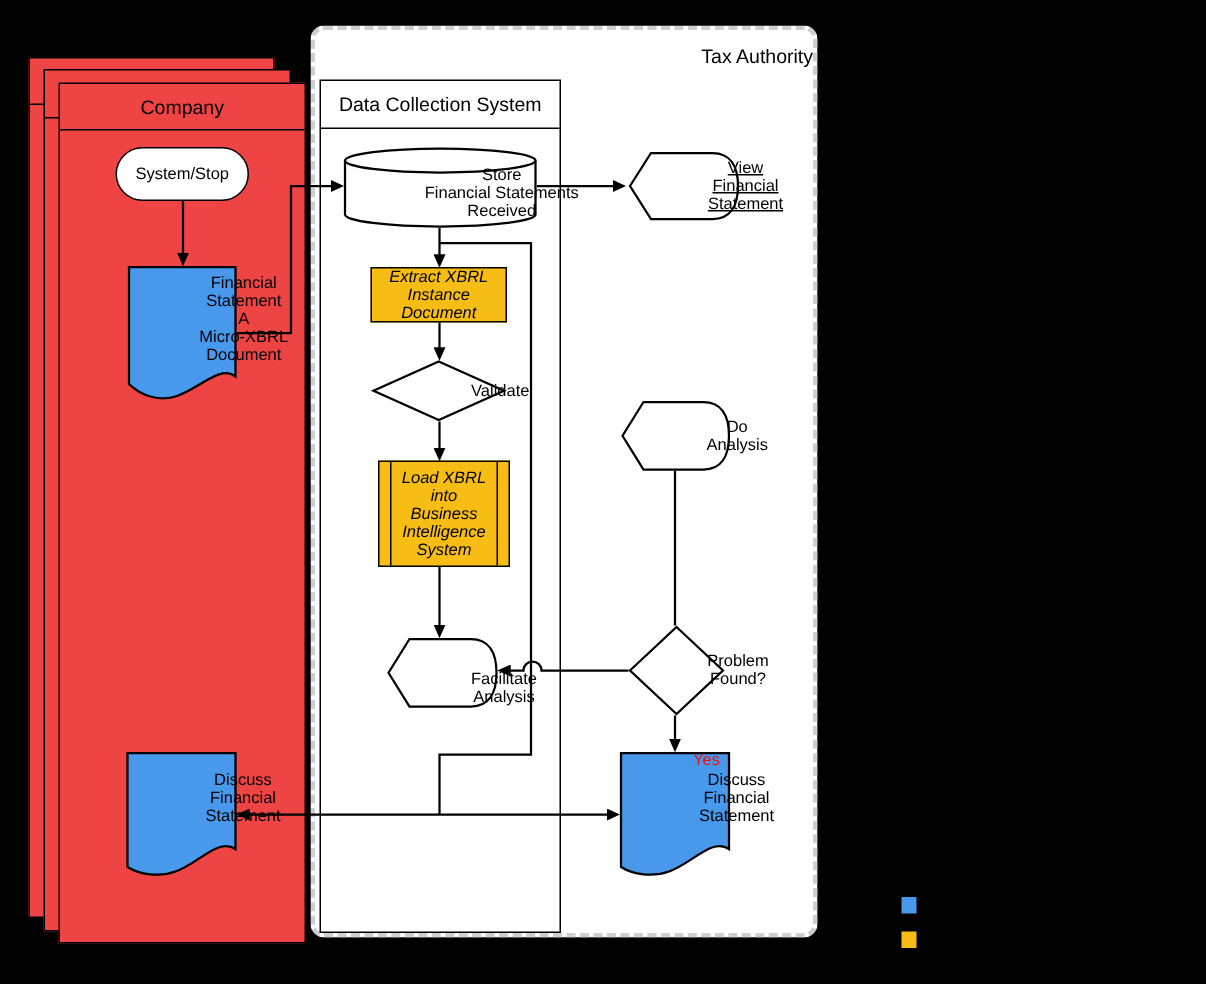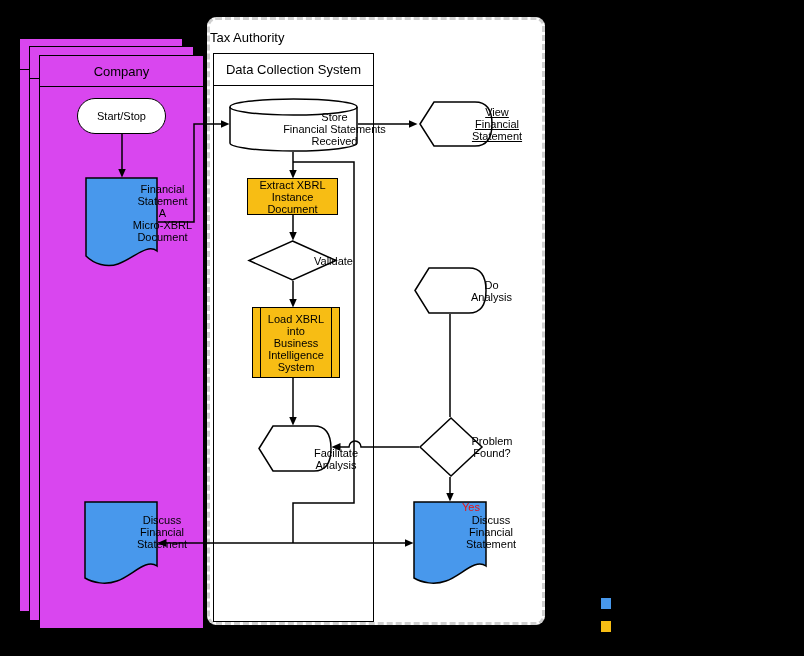--- a/index.html
+++ b/index.html
@@ -1,33 +1,33 @@
 <!DOCTYPE html>
 <html><head>
 <meta charset="utf-8">
 <style>
   html,body{margin:0;padding:0;background:#000;}
   .canvas{position:relative;width:804px;height:656px;background:#000;overflow:hidden;
           font-family:"Liberation Sans","DejaVu Sans",sans-serif;color:#000;}
-  .page{position:absolute;background:#d946ef;border:1.5px solid #000;box-sizing:border-box;}
+  .page{position:absolute;background:#ef4444;border:1.5px solid #000;box-sizing:border-box;}
   .page-header{height:30px;border-bottom:1.5px solid #000;display:flex;align-items:center;justify-content:center;
                font-size:13px;}
   .tax{position:absolute;left:207px;top:17px;width:338px;height:608px;background:#fff;
        border:3px dashed #cfcfcf;border-radius:9px;box-sizing:border-box;}
-  .tax-title{position:absolute;top:10px;left:0;width:100%;text-align:left;font-size:13px;}
+  .tax-title{position:absolute;top:10px;left:0;width:100%;text-align:right;font-size:13px;}
   .lane{position:absolute;background:#fff;border:1.5px solid #000;box-sizing:border-box;}
   .lane .lane-header{height:31px;border-bottom:1.5px solid #000;display:flex;align-items:center;justify-content:center;
                font-size:13px;}
   .node{position:absolute;box-sizing:border-box;}
   .nlabel{white-space:pre-line;text-align:center;font-size:11px;line-height:12px;}
   .flexmid{display:flex;align-items:center;justify-content:center;}
   .shape-svg{position:absolute;left:0;top:0;overflow:visible;}
   .overlabel{position:absolute;left:0;width:100%;padding-left:41px;}
   .pill{background:#fff;border:1.5px solid #000;border-radius:18px;}
-  .yellow-box{border:1.5px solid #000;}
+  .yellow-box{border:1.5px solid #000;font-style:italic;}
   .sidebar{position:absolute;top:0;bottom:0;width:0;border-left:1.5px solid #000;}
   .edges{position:absolute;left:0;top:0;pointer-events:none;}
   .yes{position:absolute;font-size:11px;line-height:11px;margin-top:24px;}
   .swatch{position:absolute;width:10px;height:11px;}
 </style>
 </head>
 <body>
 
 <div class="canvas">
 
@@ -47,21 +47,21 @@
   <div class="tax">
     <div class="tax-title">Tax Authority</div>
   </div>
   <div class="lane" style="left:213px;top:53px;width:161px;height:569px;">
     <div class="lane-header">
       <span>Data Collection System</span>
     </div>
   </div>
 
   <div class="node pill flexmid" style="left:77px;top:98px;width:89px;height:36px;">
-    <div class="nlabel">Start/Stop</div>
+    <div class="nlabel">System/Stop</div>
   </div>
 
   <div class="node" style="left:85px;top:177px;width:73px;height:92px;">
     <svg class="shape-svg" width="73" height="92">
       <path d="M1,1 H72 V74 C62,66 48,82 33,87 C22,91 9,87 1,79 Z" stroke="#000" stroke-width="1.5" fill="#4898EC"></path>
     </svg>
     <div class="overlabel nlabel" style="top:6px;">Financial
 Statement
 A
 Micro-XBRL

